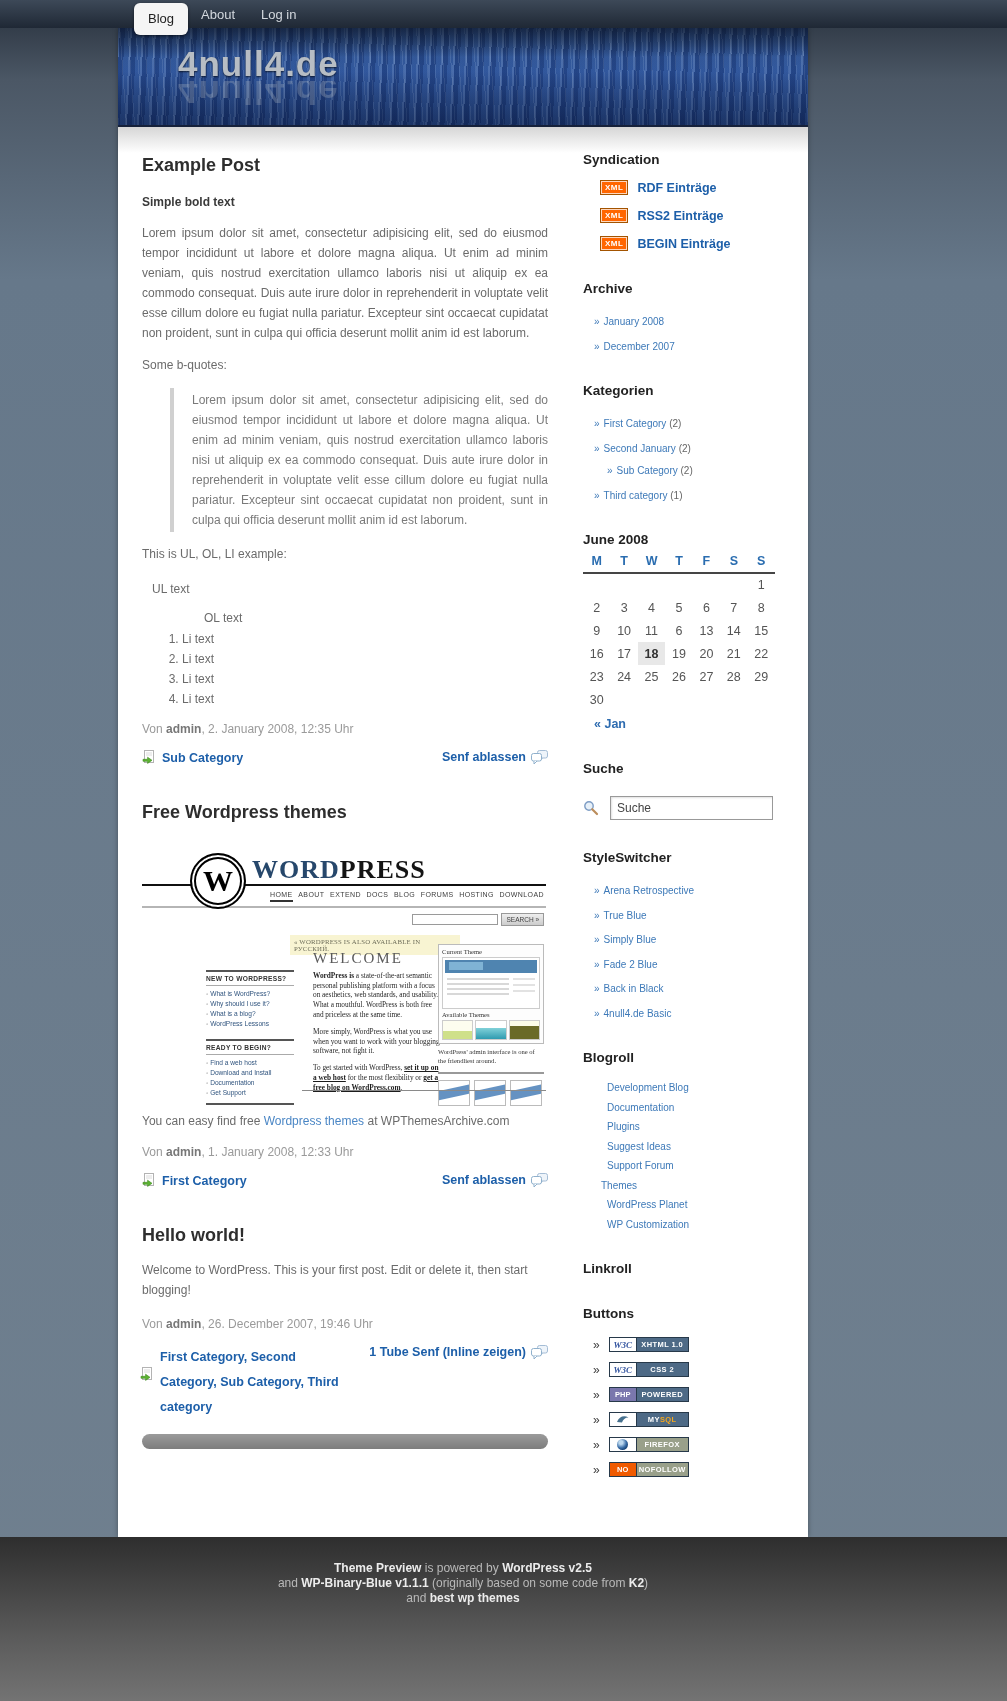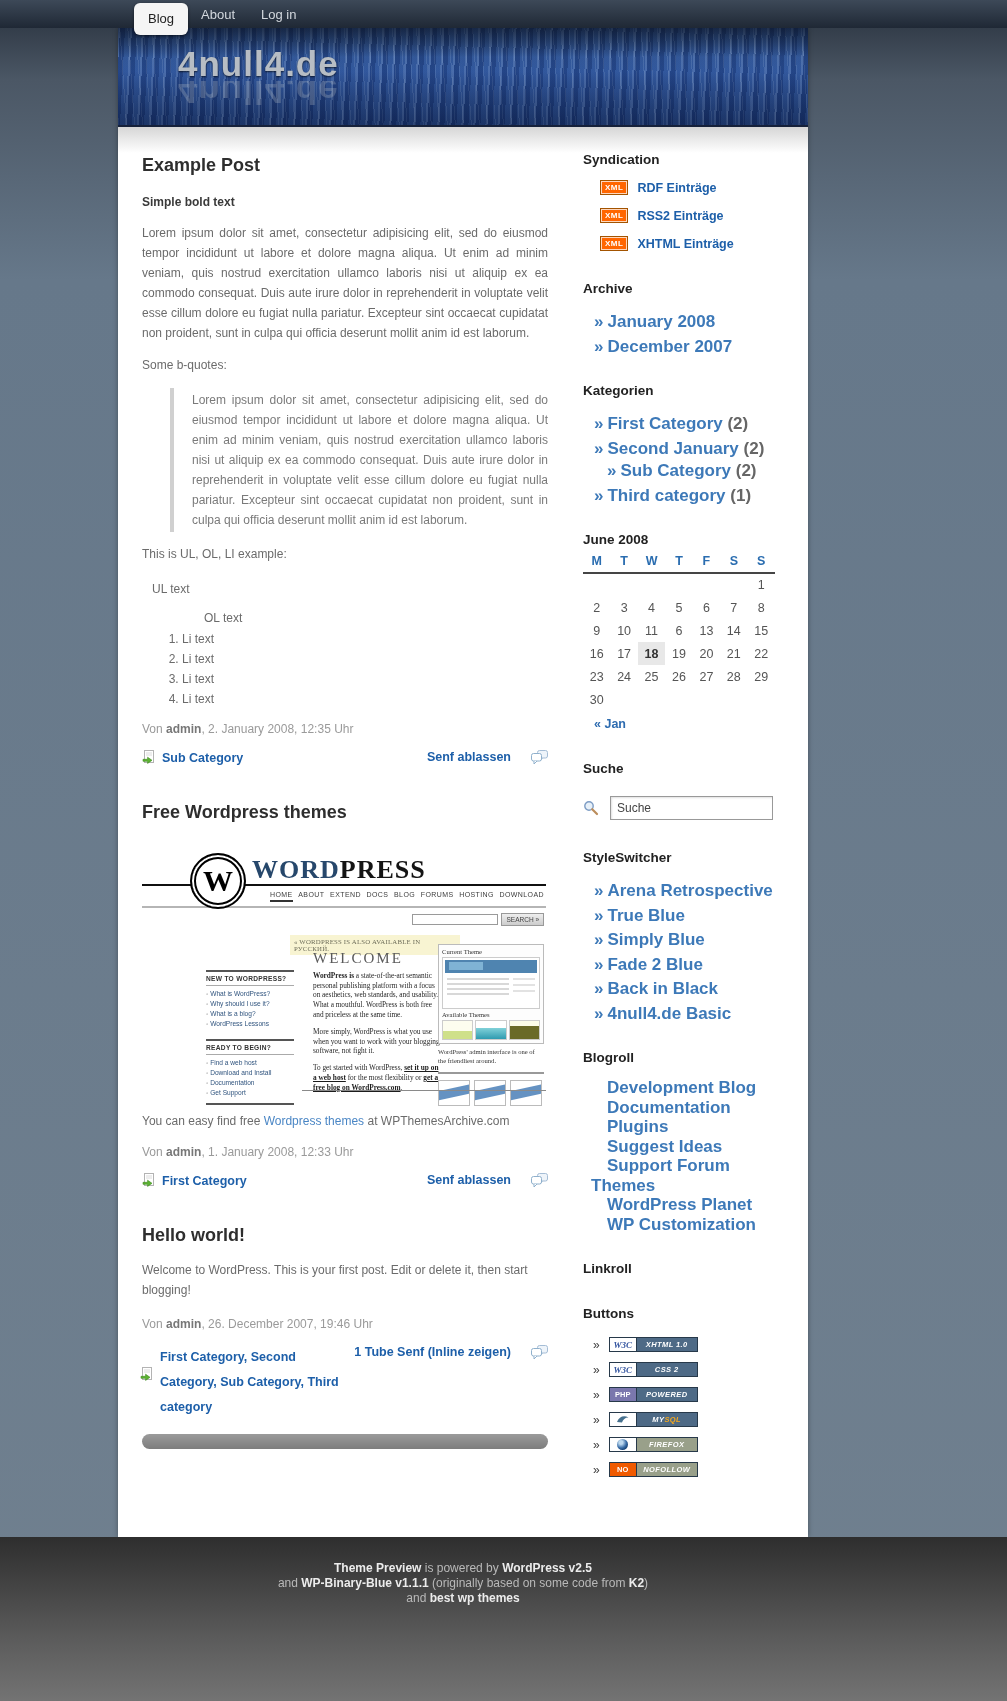--- a/index.html
+++ b/index.html
@@ -52,21 +52,21 @@
   }
   .ul-item { font-size:12px; color:#6b6b6b; margin:21px 0 0 10px; }
   .olu-item { font-size:12px; color:#6b6b6b; margin:15px 0 0 62px; }
   ol.li-list { margin:8px 0 0 40px; font-size:12px; color:#6b6b6b; }
   ol.li-list li { margin-top:8px; line-height:12px; }
   .meta { font-size:12px; color:#9a9a9a; margin-top:17px; }
   .meta b { color:#777; }
   .post-foot { display:flex; justify-content:space-between; margin-top:14px; font-size:12.5px; position:relative; }
   .cat-link, .com-link { color:#1d5fa9; font-weight:bold; text-decoration:none; cursor:pointer; }
   .foot-left { display:flex; align-items:center; gap:6px; }
-  .foot-right { display:flex; align-items:flex-start; gap:20px; }
+  .foot-right { display:flex; align-items:flex-start; gap:5px; }
   .cat-wrap3 { position:relative; padding-left:18px; width:205px; line-height:25px; }
   .cat-wrap3 .doc-ic { position:absolute; left:-2px; top:22px; }
   .pag-bar { width:406px; height:15px; border-radius:8px; margin-top:14px;
              background:linear-gradient(180deg,#9b9b9b,#7d7d7d); }
   
   .doc-ic, .com-ic, .mag-ic { display:inline-block; line-height:0; }
   
   .ws { width:404px; height:253px; position:relative; margin-top:21px; background:#fff;
         font-family:"Liberation Serif", serif; }
   .ws-topline { position:absolute; left:0; right:0; top:40px; height:2px; background:#101010; }
@@ -118,21 +118,21 @@
   .ws-botline { position:absolute; left:160px; right:0; top:246px; height:1px; background:#8a8a8a; }
   .caption { font-size:12px; color:#6b6b6b; margin-top:17px; }
   .caption .blue { color:#4a86c5; text-decoration:none; cursor:pointer; }
   
   .sb-h { font-size:13.5px; color:#222; font-weight:bold; margin-top:0; }
   .sb-sec { margin-bottom:30px; }
   .synd-row { display:flex; align-items:center; gap:9px; margin:13px 0 0 17px; }
   .xml-badge { background:#f60; color:#fff; font:bold 8px "Liberation Sans",sans-serif; letter-spacing:.5px;
                padding:2px 4px; border:1px solid #a35400; box-shadow:inset 0 0 0 1px rgba(255,255,255,.75); }
   .synd-link { color:#1d5fa9; font-weight:bold; font-size:12.5px; text-decoration:none; cursor:pointer; }
-  .sb-item { margin:12px 0 0 11px; font-size:17px; line-height:12.5px;font-weight:bold; }
+  .sb-item { margin:12px 0 0 11px; font-size:10px; line-height:12.5px; }
   .sb-item a { color:#3d79b8; text-decoration:none; cursor:pointer; }
   .sb-item .cnt { color:#666; }
   .sb-item.nested { margin-left:24px; margin-top:10px; }
   .arrow { color:#3d79b8; margin-right:4px; }
   
   .cal-cap { font-size:13.5px; font-weight:bold; color:#222; margin-bottom:4px; }
   table.cal { border-collapse:collapse; width:192px; }
   table.cal th { font-size:12.5px; color:#2a6db0; padding:3px 0 4px; border-bottom:2px solid #454545; text-align:center; }
   table.cal td { font-size:12.5px; color:#555; text-align:center; height:23px; width:27px; }
   table.cal td.today { background:#e8e8e8; color:#333; font-weight:bold; }
@@ -142,22 +142,22 @@
   .search-row { display:flex; align-items:center; gap:11px; margin-top:20px; }
   .search-input { width:163px; height:24px; border:1px solid #999; font:12px "Liberation Sans",sans-serif;
                   color:#444; padding-left:6px; box-shadow:inset 1px 1px 2px rgba(0,0,0,.12); }
   
   .btn-row { display:flex; align-items:center; gap:9px; margin:10px 0 0 10px; }
   .btn-row .bq { color:#3c3c3c; font-size:12px; }
   .bdg { display:inline-flex; height:15px; border:1px solid #27394a; font:bold 7.5px "Liberation Sans",sans-serif;
          cursor:pointer; text-decoration:none; }
   .bdg .l { width:27px; display:flex; align-items:center; justify-content:center; background:#fff;
             border-right:1px solid #27394a; }
-  .bdg .r { width:60px; display:flex; align-items:center; justify-content:center; color:#fff;
-            letter-spacing:.4px; background:#4e6a86;font-style:italic; }
+  .bdg .r { width:51px; display:flex; align-items:center; justify-content:center; color:#fff;
+            letter-spacing:.4px; background:#4e6a86; }
   .bdg.w3c .l { color:#3556a0; font-family:"Liberation Serif",serif; font-style:italic; font-size:9px; }
   .bdg.php .l { background:#7a77ad; color:#fff; }
   .bdg.mysql .r .y { color:#f2a71f; }
   .bdg.firefox .r { background:#99a08a; }
   .bdg.nofollow .l { background:#f05a00; color:#fff; }
   .bdg.nofollow .r { background:#99a08a; }
   .ff-ic { width:11px; height:11px; border-radius:50%;
            background:radial-gradient(circle at 36% 32%, #bcd8ee 0 18%, #3a6ea8 52%, #1d4a7d 70%),
                       linear-gradient(120deg, rgba(240,130,20,.9) 25%, transparent 60%); }
   
@@ -357,21 +357,21 @@
         <div class="synd-row">
           <span class="xml-badge">XML</span>
           <a class="synd-link">RDF Einträge</a>
         </div>
         <div class="synd-row">
           <span class="xml-badge">XML</span>
           <a class="synd-link">RSS2 Einträge</a>
         </div>
         <div class="synd-row">
           <span class="xml-badge">XML</span>
-          <a class="synd-link">XHTML Einträge</a>
+          <a class="synd-link">BEGIN Einträge</a>
         </div>
       </div>
 
       <div class="sb-sec">
         <h2 class="sb-h">Archive</h2>
         <div class="sb-item" style="margin-top:20px;"><span class="arrow">»</span><a>January 2008</a></div>
         <div class="sb-item"><span class="arrow">»</span><a>December 2007</a></div>
       </div>
 
       <div class="sb-sec">
@@ -477,21 +477,21 @@
         <div class="sb-item"><span class="arrow">»</span><a>4null4.de Basic</a></div>
       </div>
 
       <div class="sb-sec">
         <h2 class="sb-h">Blogroll</h2>
         <div class="sb-item" style="margin-top:17px;margin-left:24px;"><a>Development Blog</a></div>
         <div class="sb-item" style="margin-top:7px;margin-left:24px;"><a>Documentation</a></div>
         <div class="sb-item" style="margin-top:7px;margin-left:24px;"><a>Plugins</a></div>
         <div class="sb-item" style="margin-top:7px;margin-left:24px;"><a>Suggest Ideas</a></div>
         <div class="sb-item" style="margin-top:7px;margin-left:24px;"><a>Support Forum</a></div>
-        <div class="sb-item" style="margin-top:7px;margin-left:8px;"><a>Themes</a></div>
+        <div class="sb-item" style="margin-top:7px;margin-left:18px;"><a>Themes</a></div>
         <div class="sb-item" style="margin-top:7px;margin-left:24px;"><a>WordPress Planet</a></div>
         <div class="sb-item" style="margin-top:7px;margin-left:24px;"><a>WP Customization</a></div>
       </div>
 
       <div class="sb-sec">
         <h2 class="sb-h">Linkroll</h2>
       </div>
 
       <div class="sb-sec">
         <h2 class="sb-h">Buttons</h2>

